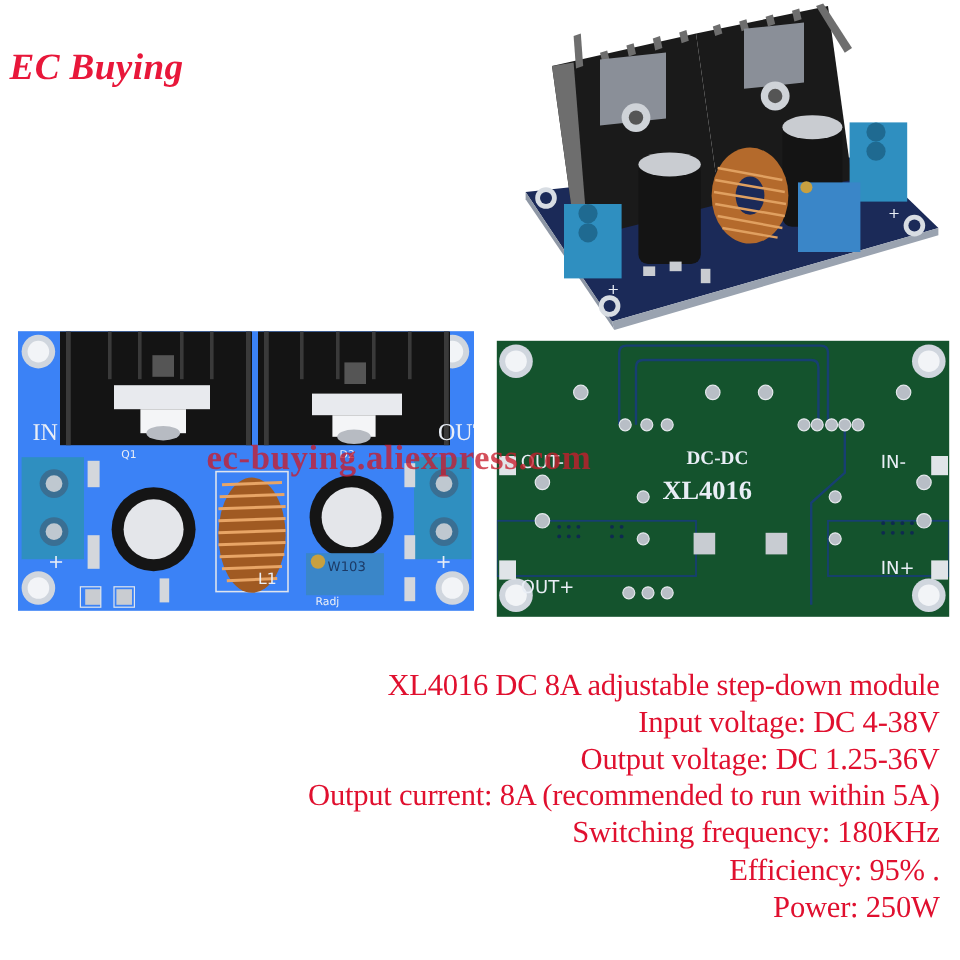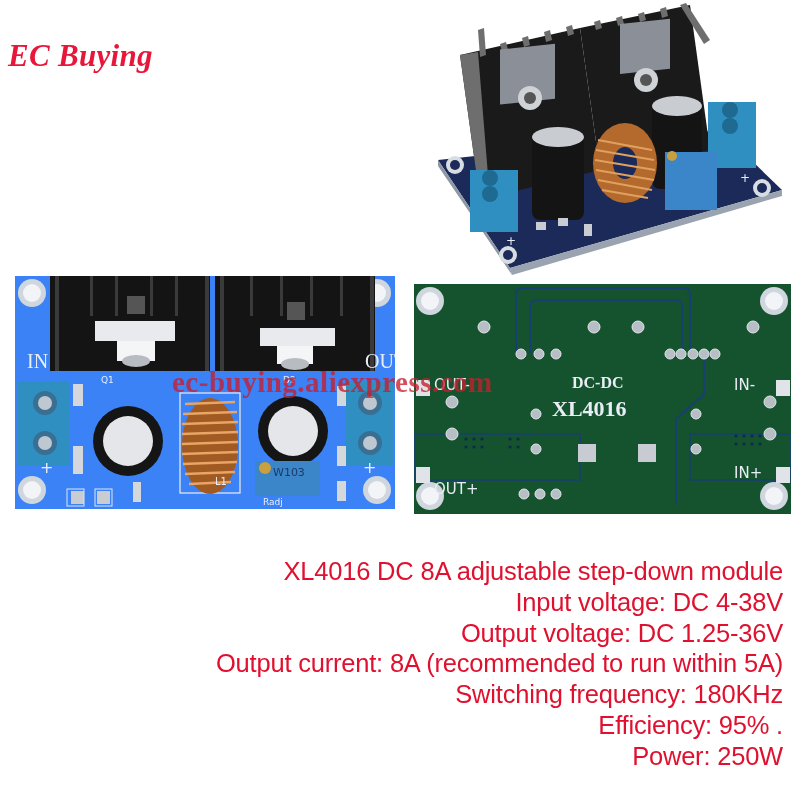--- a/index.html
+++ b/index.html
@@ -28,21 +28,21 @@
   .watermark {
     position: absolute; left: 172px; top: 366px;
     font-family: "Liberation Serif", serif; font-weight: bold;
     font-size: 29px; color: rgba(200, 30, 45, 0.78); letter-spacing: 0.5px;
     white-space: nowrap;
   }
 
   
   .specs {
     position: absolute; right: 17px; top: 556px; text-align: right;
-    font-family: Liberation Sans, sans-serif; color: #e0102f;
+    font-family: Liberation Serif, serif; color: #e0102f;
     font-size: 25.5px; line-height: 30.8px; letter-spacing: -0.2px; margin-left: 18px;
   }
   .specs div { white-space: nowrap; }
 </style>
 </head>
 <body>
 
 <div class="brand">EC Buying</div>
 
 <div class="photo3d">
@@ -200,21 +200,21 @@
     <rect x="56" y="215" width="13" height="13" fill="#c9ccd1"></rect>
     <rect x="82" y="215" width="13" height="13" fill="#c9ccd1"></rect>
 
     <rect x="52" y="213" width="17" height="17" fill="none" stroke="#dfe5ee" stroke-width="1"></rect>
     <rect x="80" y="213" width="17" height="17" fill="none" stroke="#dfe5ee" stroke-width="1"></rect>
   </svg>
   <span class="silk" style="left:12px;top:74px;font-size:20px;">IN</span>
   <span class="silk" style="left:350px;top:74px;font-size:20px;">OUT</span>
   <span class="silk sans" style="left:86px;top:99px;font-size:9px;">Q1</span>
   <span class="silk sans" style="left:240px;top:99px;font-size:9px;padding-left:28px;">D2</span>
-  <span class="silk sans" style="left:170px;top:200px;font-size:10px;padding-left:30px;">L1</span>
+  <span class="silk sans" style="left:170px;top:200px;font-size:13px;padding-left:30px;">L1</span>
   <span class="silk sans" style="left:258px;top:190px;font-size:11px;color:#1c3a66;">W103</span>
   <span class="silk sans" style="left:248px;top:221px;font-size:9px;">Radj</span>
   <span class="silk sans" style="left:25px;top:182px;font-size:16px;">+</span>
   <span class="silk sans" style="left:348px;top:182px;font-size:16px;">+</span>
 </div>
 
 <div class="board back">
   <svg viewBox="0 0 377 230" xmlns="http://www.w3.org/2000/svg">
     <g>
       <circle cx="16" cy="17" r="14" fill="#d0d6de"></circle>

